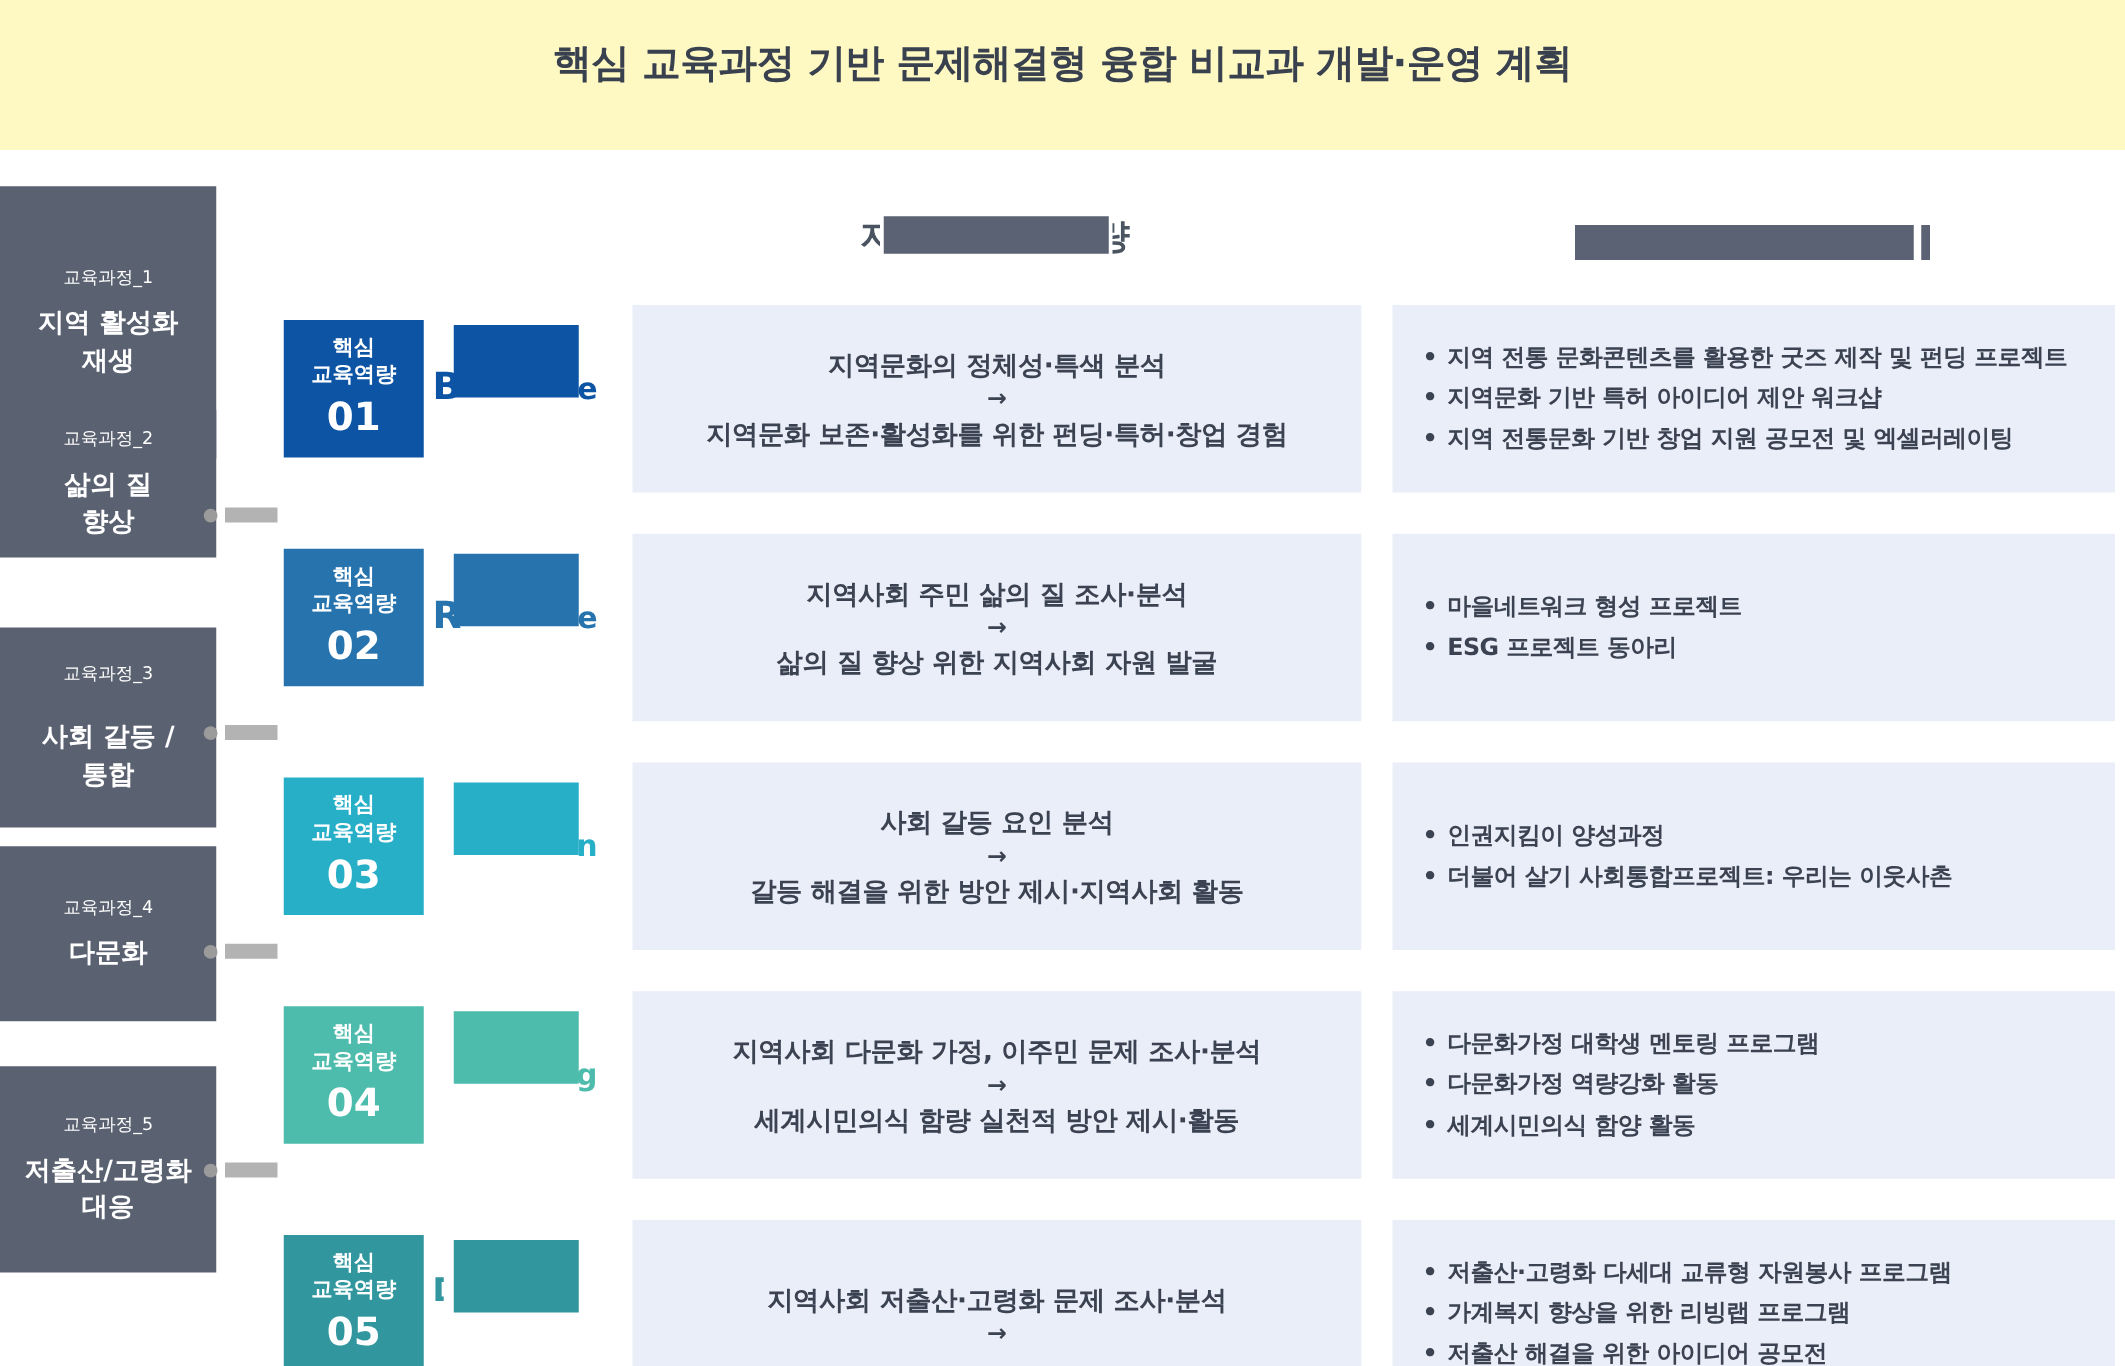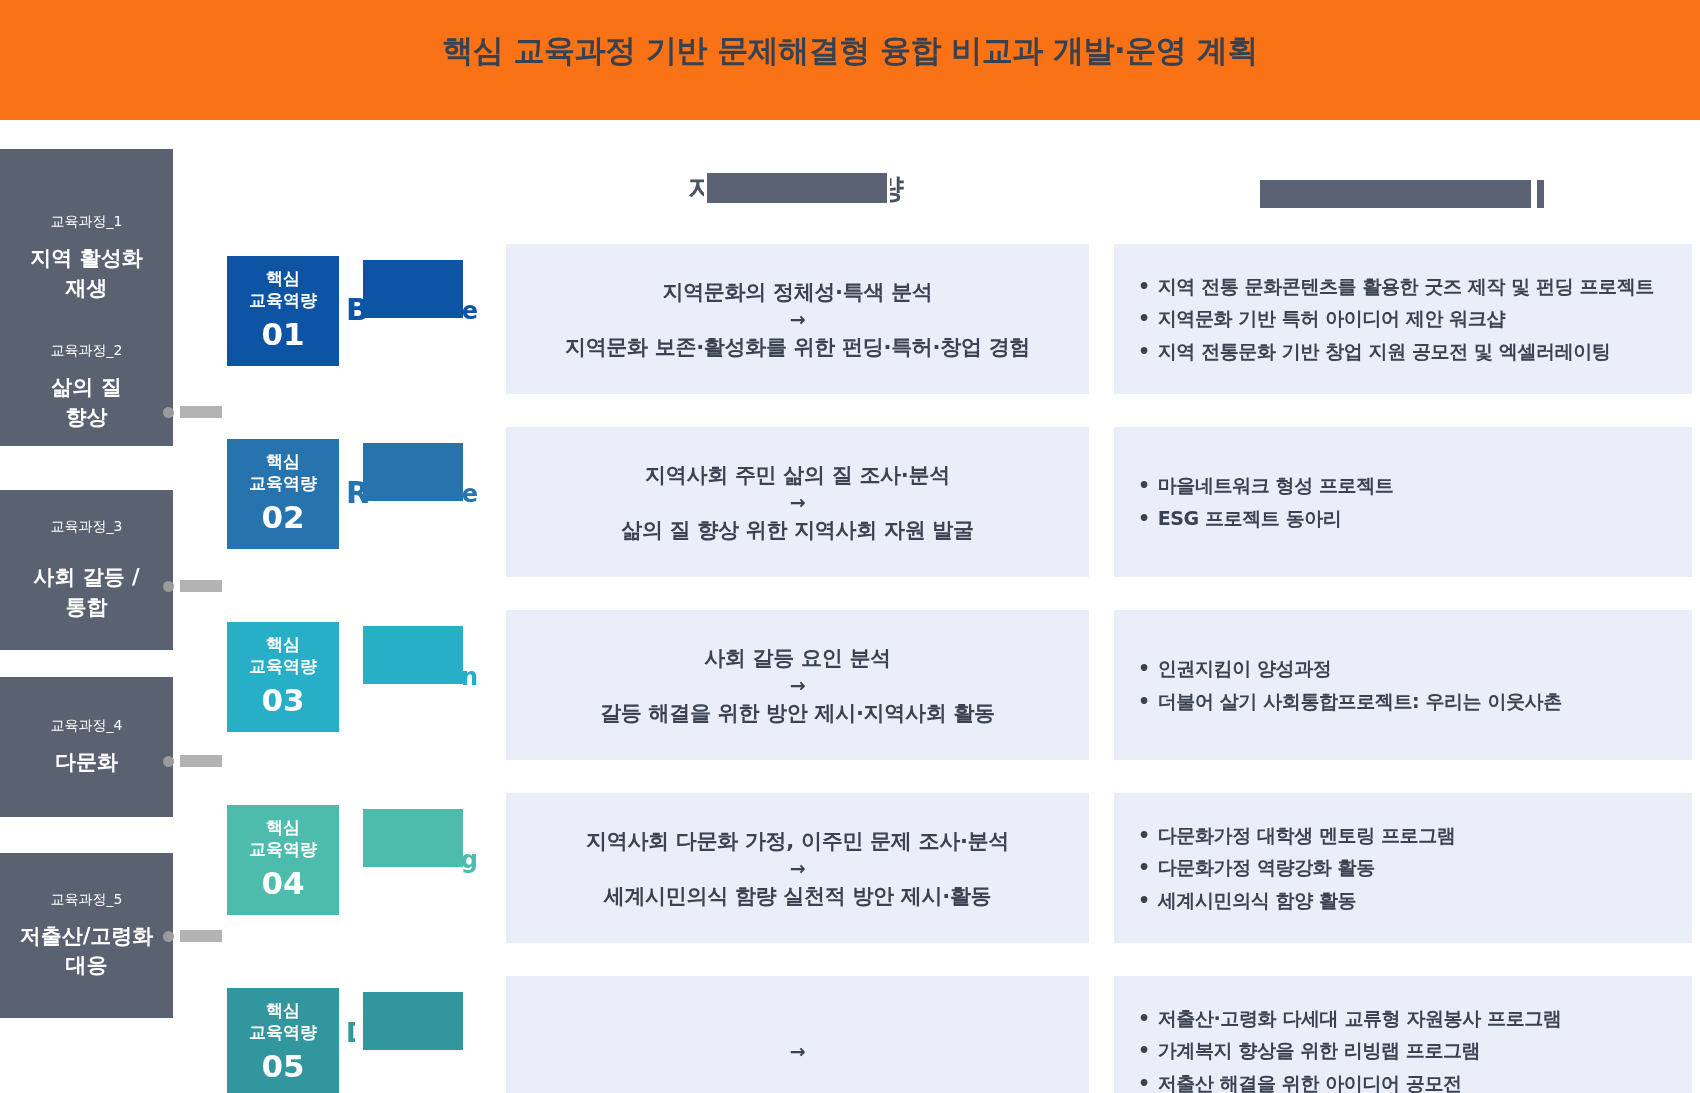--- a/index.html
+++ b/index.html
@@ -1,20 +1,20 @@
 <!DOCTYPE html>
 <html><head>
 <meta charset="utf-8">
 <style>
   html,body{margin:0;padding:0;background:#fff;}
   .stage{position:relative;width:1700px;height:1093px;background:#ffffff;overflow:hidden;
          font-family:"DejaVu Sans","Liberation Sans",sans-serif;}
 
   
-  .titlebar{position:absolute;left:0;top:0;width:100%;height:120px;background:#f97316;
+  .titlebar{position:absolute;left:0;top:0;width:100%;height:120px;background:#fef9c3;
             display:flex;align-items:center;justify-content:center;}
   .title{margin:0;padding-bottom:18px;font-size:31px;font-weight:800;color:#39414f;letter-spacing:-0.5px;}
 
   
   .sb-item{position:absolute;left:0;width:173px;background:#5a6170;color:#ffffff;
            display:flex;flex-direction:column;align-items:center;justify-content:center;
            gap:13px;text-align:center;}
   .sb-tag{font-size:14px;font-weight:500;}
   .sb-title{font-size:21px;font-weight:700;line-height:1.4;white-space:pre-line;}
   .conn-dot{position:absolute;left:163px;width:11px;height:11px;border-radius:50%;background:#9b9b9b;}
@@ -82,21 +82,21 @@
     <div class="sb-title">지역 활성화
 재생</div>
   </div>
       <div class="sb-item" style="top: 328px; height: 118px;">
     <div class="sb-tag">교육과정_2</div>
     <div class="sb-title">삶의 질
 향상</div>
   </div>
       <div class="conn-dot" style="top: 406.5px;"></div>
       <div class="conn-bar" style="top: 405.5px;"></div>
-      <div class="sb-item" style="top: 490px; height: 160px; gap: 27px;">
+      <div class="sb-item" style="top: 502px; height: 160px; gap: 27px;">
     <div class="sb-tag">교육과정_3</div>
     <div class="sb-title">사회 갈등 /
 통합</div>
   </div>
       <div class="conn-dot" style="top: 581px;"></div>
       <div class="conn-bar" style="top: 580px;"></div>
       <div class="sb-item" style="top: 677px; height: 140px;">
     <div class="sb-tag">교육과정_4</div>
     <div class="sb-title">다문화</div>
   </div>
@@ -235,20 +235,21 @@
     <div class="core-box" style="top: 988px; background: rgb(49, 150, 158);">
       <div class="core-line">핵심</div>
       <div class="core-line">교육역량</div>
       <div class="core-num">05</div>
     </div>
     <div class="blob" style="top: 992px; background: rgb(49, 150, 158);">
       <span class="frag frag-first clipped" style="color: rgb(49, 150, 158);">D</span>
       <span class="frag frag-last" style="color: rgb(49, 150, 158);"></span>
     </div>
     <div class="mid-panel" style="top: 976px;">
+      <div>지역사회 저출산·고령화 문제 조사·분석</div>
       <div class="arrow-line">→</div>
     </div>
     <div class="right-panel" style="top: 976px;">
       <ul class="prog-list">
             <li>
               <span class="pb">•</span>
               <span>저출산·고령화 다세대 교류형 자원봉사 프로그램</span>
             </li>
             <li>
               <span class="pb">•</span>

